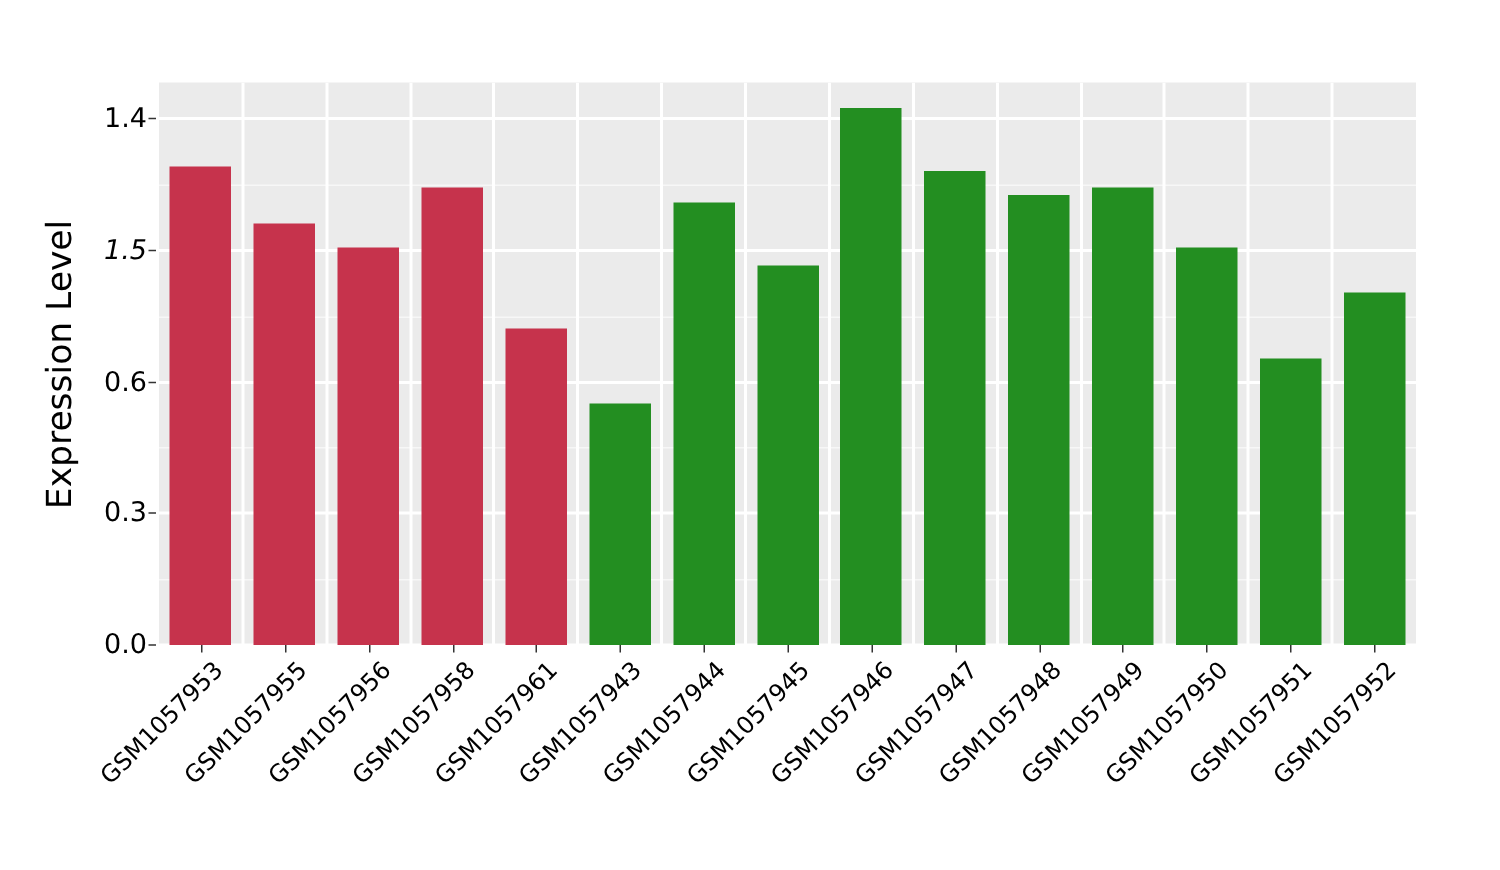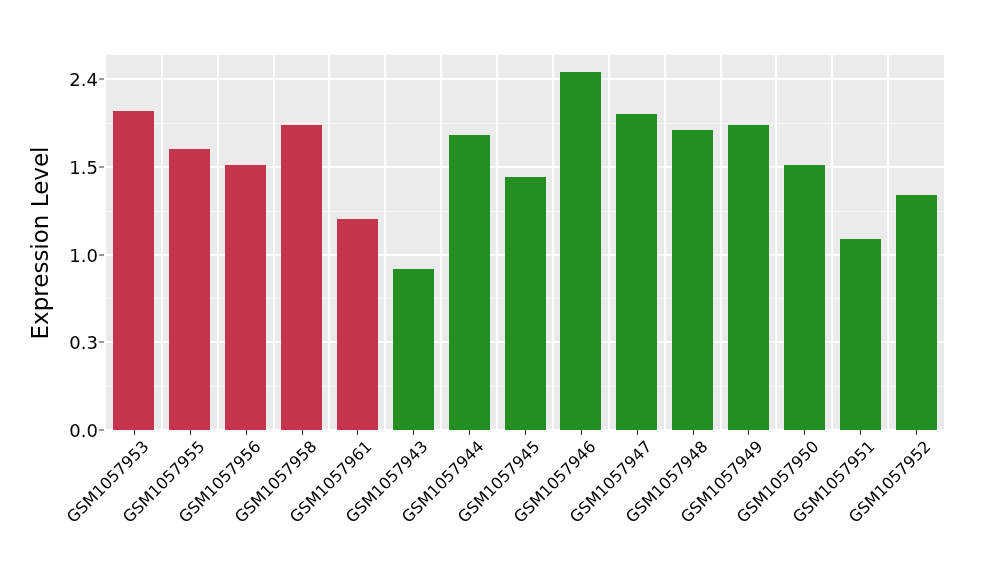--- a/index.html
+++ b/index.html
@@ -138,23 +138,23 @@
 
 <div id="chart-root">
 
   <div id="y-axis-title">
     <span>Expression Level</span>
   </div>
 
   <div id="y-tick-labels">
       <div class="y-tick-label" style="top: 430px;">0.0</div>
       <div class="y-tick-label" style="top: 342.25px;">0.3</div>
-      <div class="y-tick-label" style="top: 254.5px;">1.0</div>
-      <div class="y-tick-label" style="top: 166.75px;">1.5</div>
-      <div class="y-tick-label" style="top: 79px;">2.4</div>
+      <div class="y-tick-label" style="top: 254.5px;">0.6</div>
+      <div class="y-tick-label" style="top: 166.75px; font-style: italic;">1.5</div>
+      <div class="y-tick-label" style="top: 79px;">1.4</div>
     </div>
   <div id="y-tick-marks">
       <div class="y-tick-mark" style="top: 430px;"></div>
       <div class="y-tick-mark" style="top: 342.25px;"></div>
       <div class="y-tick-mark" style="top: 254.5px;"></div>
       <div class="y-tick-mark" style="top: 166.75px;"></div>
       <div class="y-tick-mark" style="top: 79px;"></div>
     </div>
 
   <div id="panel">

